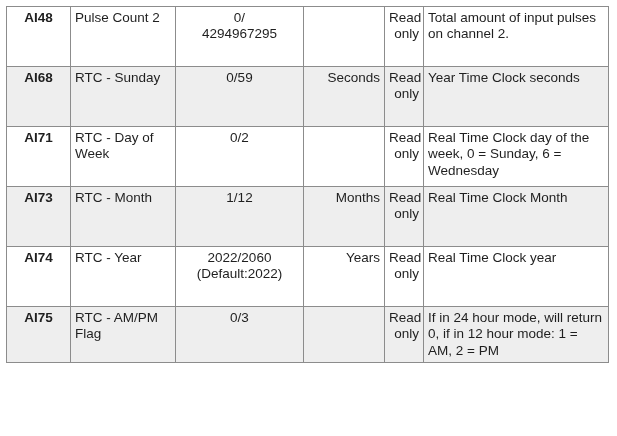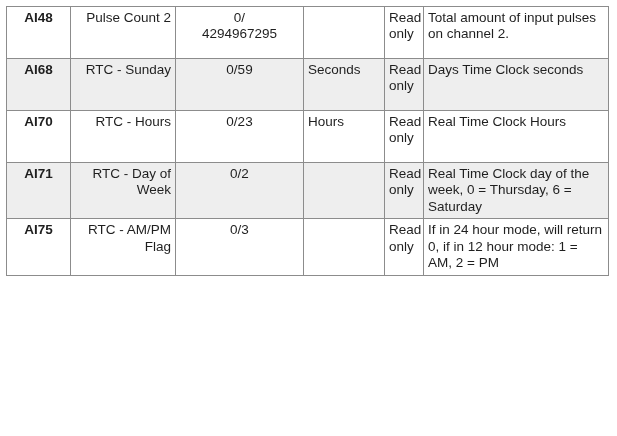--- a/index.html
+++ b/index.html
@@ -18,36 +18,36 @@
     table-layout: fixed;
   }
   .register-table td {
     border: 1px solid #8c8c8c;
     vertical-align: top;
     padding: 3px 4px;
     font-size: 13.5px;
     line-height: 1.22;
     overflow: hidden;
   }
-  .register-table tr { height: 52px; }
+  .register-table tr { height: 60px; }
   .register-table tr:last-child { height: 50px; }
   .register-table tr:nth-child(even) td { background: #eeeeee; }
 
   col.w-id     { width: 64px;  }
   col.w-name   { width: 105px; }
   col.w-range  { width: 128px; }
   col.w-units  { width: 81px;  }
   col.w-access { width: 39px;  }
   col.w-desc   { width: 185px; }
 
   .c-id     { text-align: center; font-weight: bold; }
-  .c-name   { text-align: right; white-space: pre-line; }
+  .c-name   { text-align: left; white-space: pre-line; }
   .c-range  { text-align: center; white-space: pre-line; }
-  .c-units  { text-align: left; }
-  .c-access { text-align: left; padding-left: 5px; font-size: 13px; }
+  .c-units  { text-align: right; }
+  .c-access { text-align: right; padding-left: 5px; font-size: 13px; }
   .c-desc   { text-align: left; font-size: 12px; line-height: 1.27; padding: 3px 6px; margin-top: 32px; }
 </style>
 </head>
 <body>
 
 <table class="register-table">
   <colgroup>
     <col class="w-id">
       <col class="w-name">
       <col class="w-range">
@@ -64,38 +64,47 @@
       <td class="c-units"></td>
       <td class="c-access">Read only</td>
       <td class="c-desc">Total amount of input pulses on channel 2.</td>
     </tr>
     <tr>
       <td class="c-id">AI68</td>
       <td class="c-name">RTC - Sunday</td>
       <td class="c-range">0/59</td>
       <td class="c-units">Seconds</td>
       <td class="c-access">Read only</td>
-      <td class="c-desc">Days Time Clock seconds</td>
-    </tr>
-    <tr>
-      <td class="c-id">AI70</td>
-      <td class="c-name">RTC - Hours</td>
-      <td class="c-range">0/23</td>
-      <td class="c-units">Hours</td>
-      <td class="c-access">Read only</td>
-      <td class="c-desc">Real Time Clock Hours</td>
+      <td class="c-desc">Year Time Clock seconds</td>
     </tr>
     <tr>
       <td class="c-id">AI71</td>
       <td class="c-name">RTC - Day of
 Week</td>
       <td class="c-range">0/2</td>
       <td class="c-units"></td>
       <td class="c-access">Read only</td>
-      <td class="c-desc">Real Time Clock day of the week, 0 = Thursday, 6 = Saturday</td>
+      <td class="c-desc">Real Time Clock day of the week, 0 = Sunday, 6 = Wednesday</td>
+    </tr>
+    <tr>
+      <td class="c-id">AI73</td>
+      <td class="c-name">RTC - Month</td>
+      <td class="c-range">1/12</td>
+      <td class="c-units">Months</td>
+      <td class="c-access">Read only</td>
+      <td class="c-desc">Real Time Clock Month</td>
+    </tr>
+    <tr>
+      <td class="c-id">AI74</td>
+      <td class="c-name">RTC - Year</td>
+      <td class="c-range">2022/2060
+(Default:2022)</td>
+      <td class="c-units">Years</td>
+      <td class="c-access">Read only</td>
+      <td class="c-desc">Real Time Clock year</td>
     </tr>
     <tr>
       <td class="c-id">AI75</td>
       <td class="c-name">RTC - AM/PM
 Flag</td>
       <td class="c-range">0/3</td>
       <td class="c-units"></td>
       <td class="c-access">Read only</td>
       <td class="c-desc">If in 24 hour mode, will return 0, if in 12 hour mode: 1 = AM, 2 = PM</td>
     </tr>

